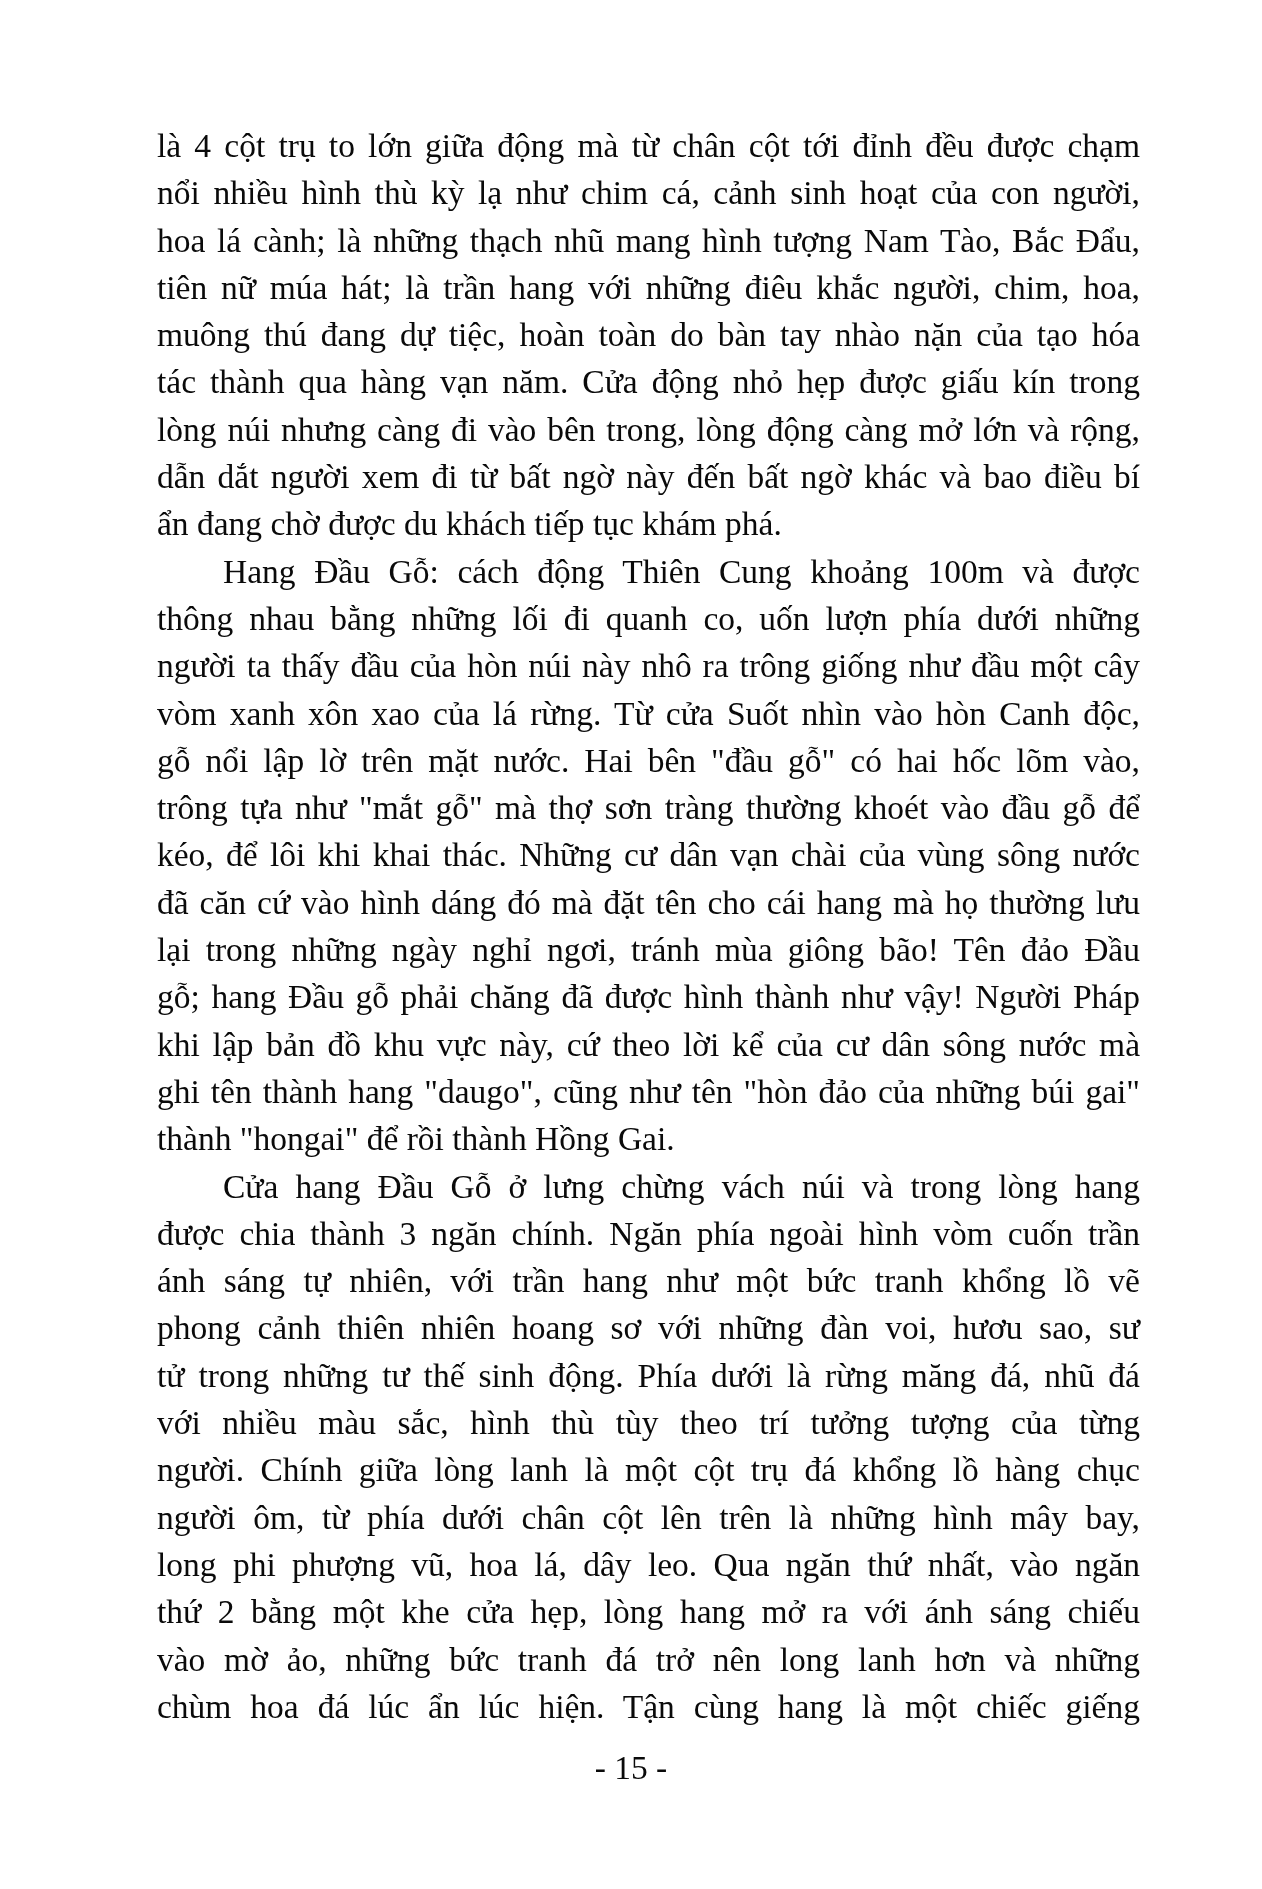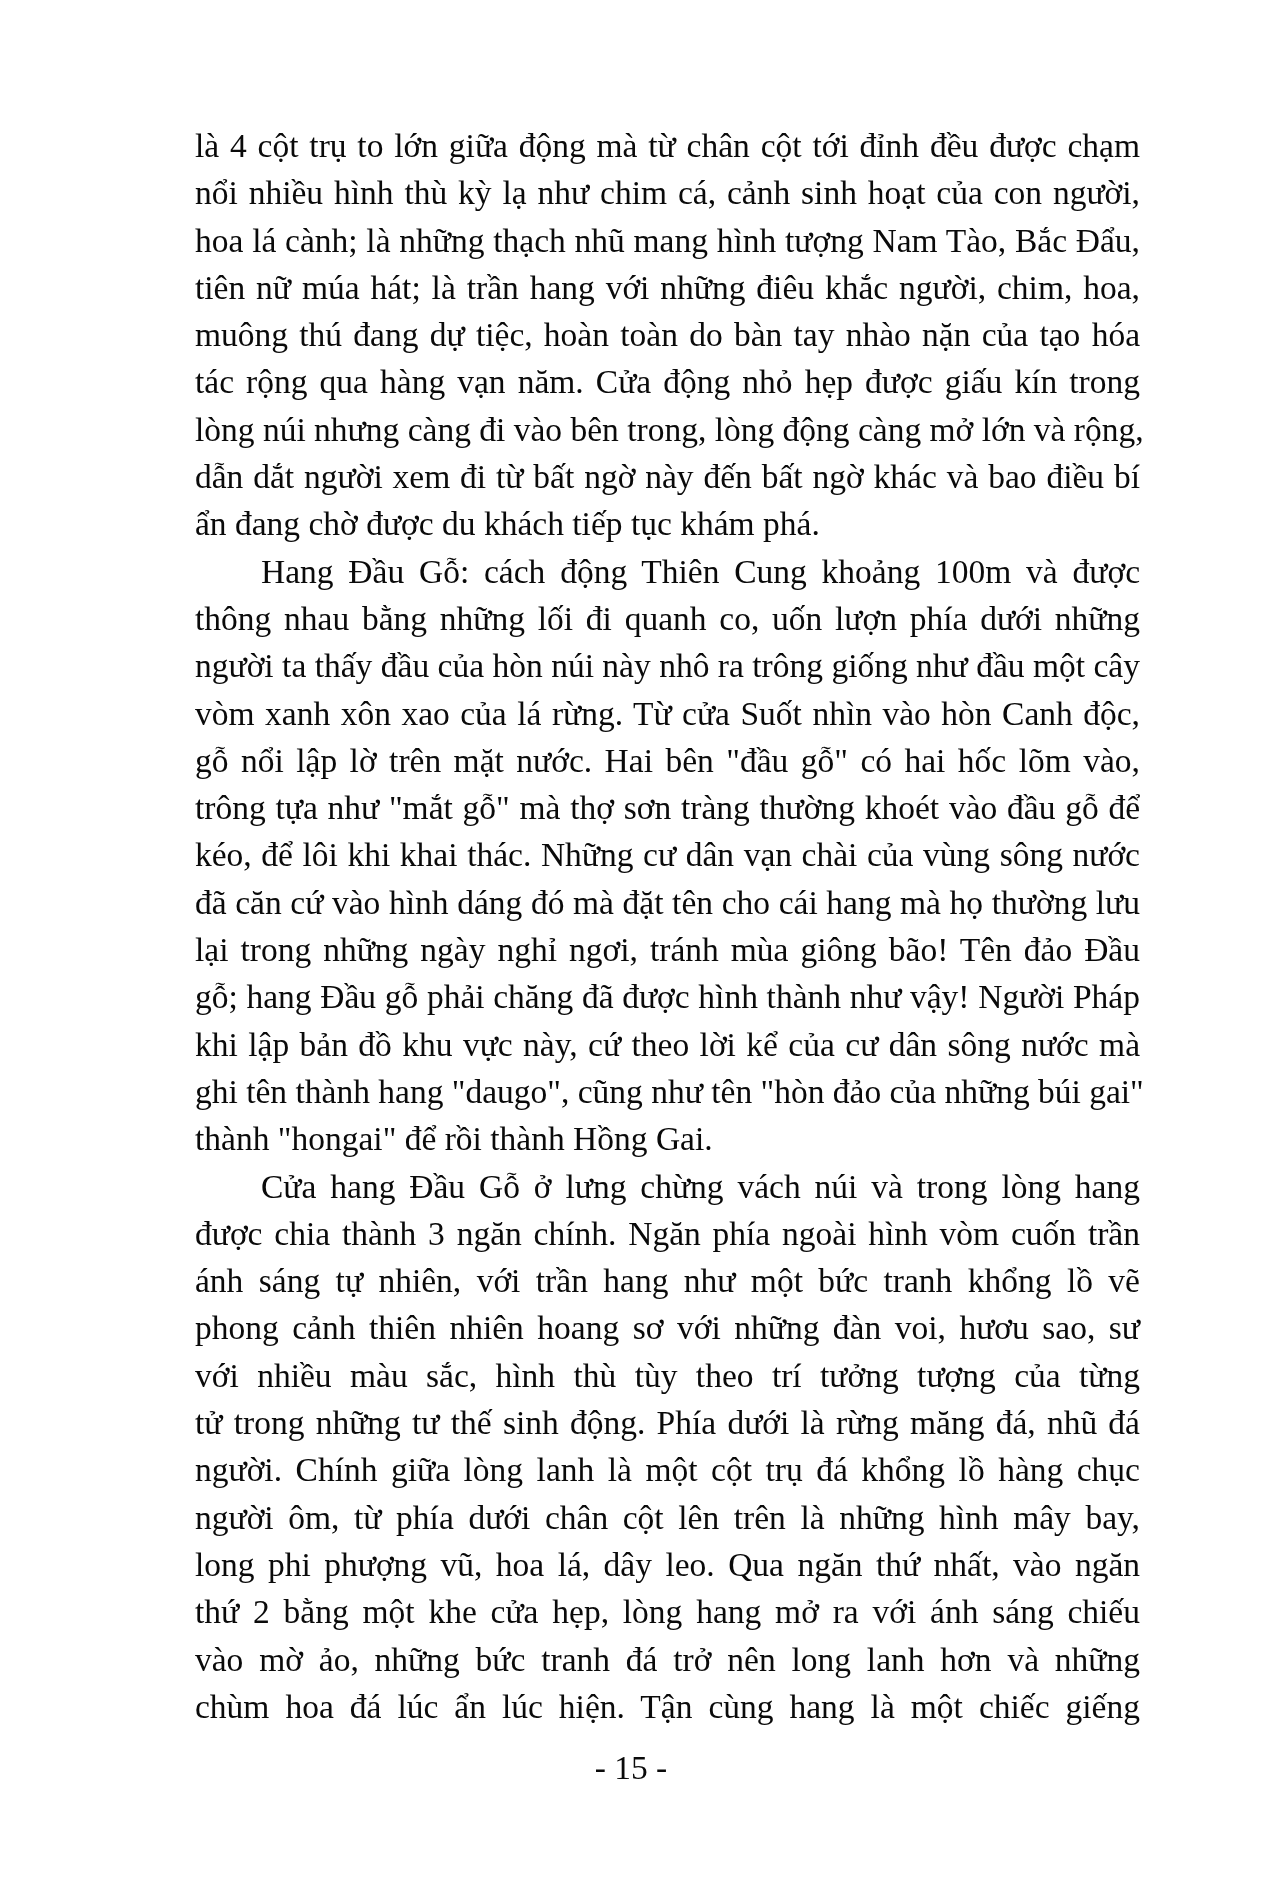--- a/index.html
+++ b/index.html
@@ -30,21 +30,20 @@
   }
   .line {
     display: block;
     height: 47.3px;
     line-height: 47.3px;
     font-size: 33.5px;
     white-space: nowrap;
     text-align: justify;
     text-align-last: justify;
     word-spacing: 0;
-    margin-left: 38px;
   }
   .line.last {
     text-align: left;
     text-align-last: left;
   }
   .line.indent {
     padding-left: 66px;
   }
   .line .it {
   }
@@ -64,21 +63,21 @@
 
 <div class="page">
   <div class="text-column">
 
     <div>
       <span class="line">là 4 cột trụ to lớn giữa động mà từ chân cột tới đỉnh đều được chạm</span>
       <span class="line">nổi nhiều hình thù kỳ lạ như chim cá, cảnh sinh hoạt của con người,</span>
       <span class="line">hoa lá cành; là những thạch nhũ mang hình tượng Nam Tào, Bắc Đẩu,</span>
       <span class="line">tiên nữ múa hát; là trần hang với những điêu khắc người, chim, hoa,</span>
       <span class="line">muông thú đang dự tiệc, hoàn toàn do bàn tay nhào nặn của tạo hóa</span>
-      <span class="line">tác rộng qua hàng vạn năm. Cửa động nhỏ hẹp được giấu kín trong</span>
+      <span class="line">tác thành qua hàng vạn năm. Cửa động nhỏ hẹp được giấu kín trong</span>
       <span class="line">lòng núi nhưng càng đi vào bên trong, lòng động càng mở lớn và rộng,</span>
       <span class="line">dẫn dắt người xem đi từ bất ngờ này đến bất ngờ khác và bao điều bí</span>
       <span class="line last">ẩn đang chờ được du khách tiếp tục khám phá.</span>
     </div>
 
     <div>
       <span class="line indent"><span class="it">Hang Đầu Gỗ:</span><span> cách động Thiên Cung khoảng 100m và được</span></span>
       <span class="line">thông nhau bằng những lối đi quanh co, uốn lượn phía dưới những</span>
       <span class="line">người ta thấy đầu của hòn núi này nhô ra trông giống như đầu một cây</span>
       <span class="line">vòm xanh xôn xao của lá rừng. Từ cửa Suốt nhìn vào hòn Canh độc,</span>
@@ -91,22 +90,22 @@
       <span class="line">khi lập bản đồ khu vực này, cứ theo lời kể của cư dân sông nước mà</span>
       <span class="line">ghi tên thành hang "daugo", cũng như tên "hòn đảo của những búi gai"</span>
       <span class="line last">thành "hongai" để rồi thành Hồng Gai.</span>
     </div>
 
     <div>
       <span class="line indent">Cửa hang Đầu Gỗ ở lưng chừng vách núi và trong lòng hang</span>
       <span class="line">được chia thành 3 ngăn chính. Ngăn phía ngoài hình vòm cuốn trần</span>
       <span class="line">ánh sáng tự nhiên, với trần hang như một bức tranh khổng lồ vẽ</span>
       <span class="line">phong cảnh thiên nhiên hoang sơ với những đàn voi, hươu sao, sư</span>
+      <span class="line">tử trong những tư thế sinh động. Phía dưới là rừng măng đá, nhũ đá</span>
       <span class="line">với nhiều màu sắc, hình thù tùy theo trí tưởng tượng của từng</span>
-      <span class="line">tử trong những tư thế sinh động. Phía dưới là rừng măng đá, nhũ đá</span>
       <span class="line">người. Chính giữa lòng lanh là một cột trụ đá khổng lồ hàng chục</span>
       <span class="line">người ôm, từ phía dưới chân cột lên trên là những hình mây bay,</span>
       <span class="line">long phi phượng vũ, hoa lá, dây leo. Qua ngăn thứ nhất, vào ngăn</span>
       <span class="line">thứ 2 bằng một khe cửa hẹp, lòng hang mở ra với ánh sáng chiếu</span>
       <span class="line">vào mờ ảo, những bức tranh đá trở nên long lanh hơn và những</span>
       <span class="line">chùm hoa đá lúc ẩn lúc hiện. Tận cùng hang là một chiếc giếng</span>
     </div>
 
   </div>
 

